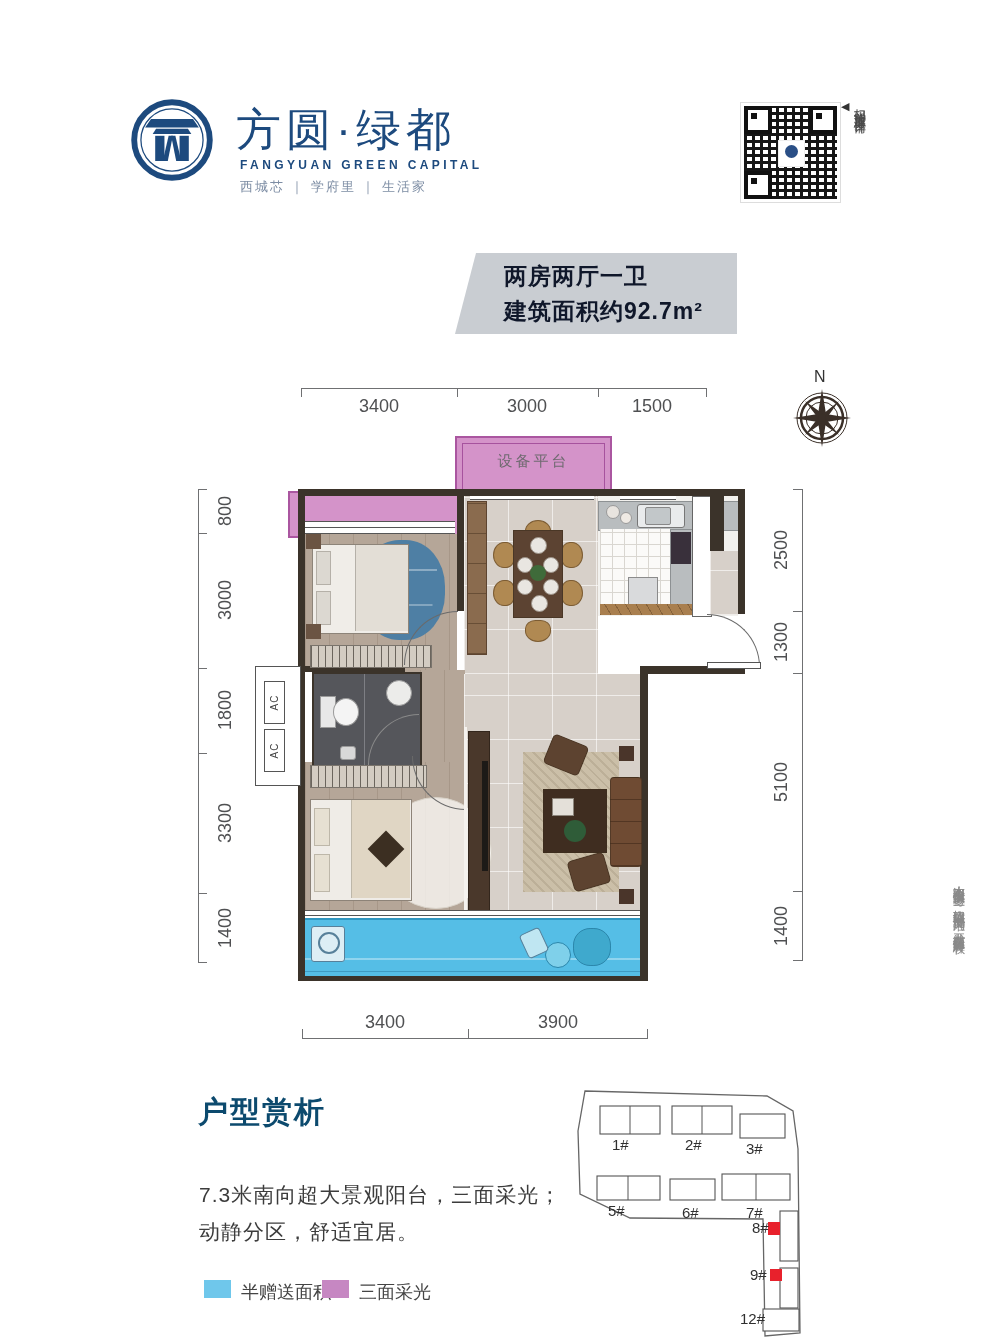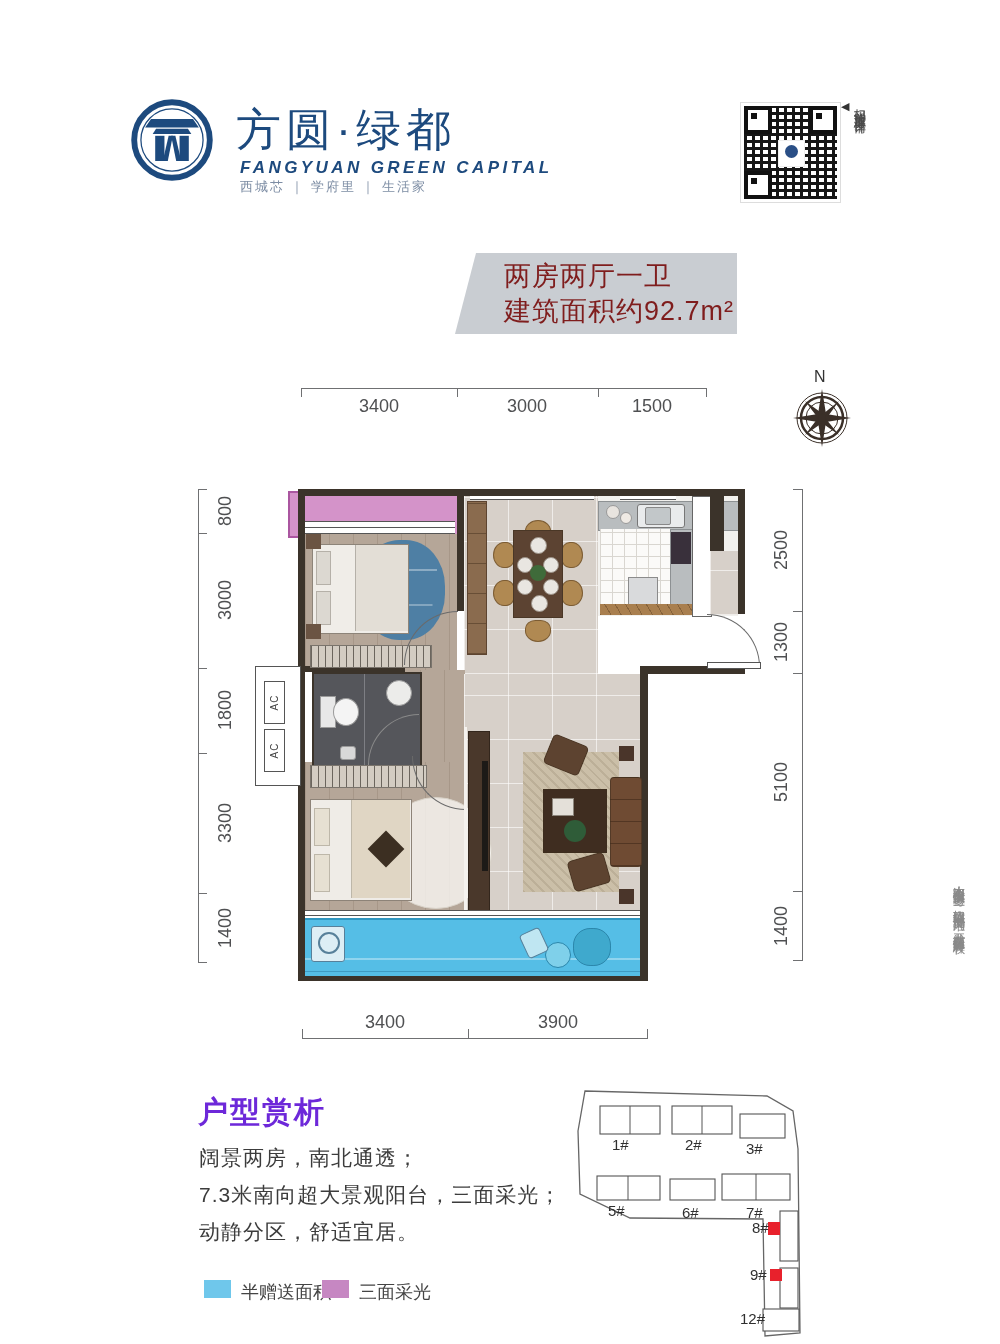--- a/index.html
+++ b/index.html
@@ -2,42 +2,42 @@
 <html><head>
 <meta charset="utf-8">
 <style>
   html,body{margin:0;padding:0;background:#ffffff;}
   body{width:1000px;height:1344px;position:relative;font-family:"Liberation Sans","DejaVu Sans",sans-serif;overflow:hidden;}
   .abs{position:absolute;}
   #page{position:absolute;left:0;top:0;width:1000px;height:1328px;background:#fff;margin-top:16px;}
 
   
   .brand-cn{font-size:45px;color:#1d4a7e;letter-spacing:5px;font-weight:500;}
-  .brand-en{font-size:17px;color:#1d4a7e;letter-spacing:3.4px;font-weight:bold;font-style:italic;}
+  .brand-en{font-size:12px;color:#1d4a7e;letter-spacing:3.4px;font-weight:bold;}
   .brand-slogan{font-size:13px;color:#7d8da4;letter-spacing:2px;}
 
   
   .qr{width:99px;height:99px;background:#fff;border:1px solid #ddd;}
   .qr-fill{position:absolute;left:3px;top:3px;right:3px;bottom:3px;
     background-image:
       repeating-linear-gradient(0deg,#161616 0 3px,transparent 3px 7px),
       repeating-linear-gradient(90deg,#161616 0 3px,#ffffff 3px 8px);}
   .qr-finder{position:absolute;width:20px;height:20px;border:4px solid #111;background:#fff;}
   .qr-finder::after{content:"";position:absolute;left:3px;top:3px;width:6px;height:6px;background:#111;}
   .qr-center{position:absolute;left:37px;top:37px;width:25px;height:25px;background:#fff;border:1px solid #eee;}
   .qr-center::after{content:"";position:absolute;left:6px;top:4px;width:13px;height:13px;border-radius:50%;background:#2a4f86;}
   .qr-caption{writing-mode:vertical-rl;font-size:12px;color:#4a4a4a;letter-spacing:1.5px;}
 
   
   .banner-blue{background:#1e4c82;clip-path:polygon(0 0,207px 0,185px 81px,0 81px);}
   .banner-gray{background:#c9cdd2;clip-path:polygon(27px 0,288px 0,288px 81px,6px 81px);}
   .unit-code{font-size:52px;color:#fff;font-weight:bold;letter-spacing:1px;}
   .unit-type-cn{font-size:21px;color:#fff;letter-spacing:3px;}
   .unit-type-en{font-size:14px;color:#fff;letter-spacing:2.5px;}
-  .unit-spec{font-size:27px;color:#7f1d1d;font-weight:normal;letter-spacing:1px;line-height:35px;}
+  .unit-spec{font-size:23px;color:#0f172a;font-weight:bold;letter-spacing:1px;line-height:35px;}
 
   
   .dim-line-h{border-top:1.5px solid #6f7072;}
   .dim-line-v{border-left:1.5px solid #6f7072;}
   .dim-tick-v{width:0;border-left:1.5px solid #6f7072;height:9px;}
   .dim-tick-h{height:0;border-top:1.5px solid #6f7072;width:9px;}
   .dim-label{font-size:18px;color:#4f5052;white-space:nowrap;}
   .dim-label-rot{transform:translate(-50%,-50%) rotate(-90deg);}
 
   
@@ -54,21 +54,21 @@
       background-image:linear-gradient(#555 0 0);background-size:100% 1px;background-position:center;background-repeat:no-repeat;}
   .hanger{background-color:#d3ccc2;border:1px solid #7a746c;
       background-image:repeating-linear-gradient(90deg,#6b655d 0 1px,transparent 1px 7px);}
   .arc{border-color:#6a6a6a;}
   .furn{border:1px solid rgba(60,45,30,.55);}
   .plan-label{font-size:15px;color:#6f6a70;letter-spacing:3px;}
   .ac-box{background:#fff;border:1px solid #555;display:flex;align-items:center;justify-content:center;}
   .ac-box span{transform:rotate(-90deg);font-size:10px;color:#444;letter-spacing:1px;}
 
   
-  .analysis-h{font-size:30px;font-weight:bold;color:#6d28d9;letter-spacing:2px;}
+  .analysis-h{font-size:30px;font-weight:bold;color:#0c4a6e;letter-spacing:2px;}
   .analysis-line{font-size:21px;color:#3c3c3c;letter-spacing:1px;}
   .legend-label{font-size:18px;color:#444;}
   .swatch{width:27px;height:18px;}
 
   
   .bldg-label{font-size:15px;color:#2f2f2f;}
   .disclaimer{writing-mode:vertical-rl;font-size:12.5px;color:#8a8a8a;letter-spacing:1px;}
   .compass-n{font-size:16px;color:#333;}
 </style>
 </head>
@@ -154,20 +154,24 @@
 
   <div class="abs dim-line-h" style="left:302px;top:1022px;width:346px;"></div>
   <div class="abs dim-tick-v" style="left:302px;top:1013px;"></div>
   <div class="abs dim-tick-v" style="left:468px;top:1013px;"></div>
   <div class="abs dim-tick-v" style="left:647px;top:1013px;"></div>
   <span class="abs dim-label" style="left:385px;top:996px;transform:translateX(-50%);">3400</span>
   <span class="abs dim-label" style="left:558px;top:996px;transform:translateX(-50%);">3900</span>
 
   <div class="abs" style="left:285px;top:468px;width:475px;height:505px;">
 
+    <div class="abs pink" style="left:170px;top:-48px;width:153px;height:60px;">
+      <div class="abs" style="left:5px;top:5px;right:5px;bottom:5px;border:1px solid #a6529e;"></div>
+      <div class="abs plan-label" style="left:0;right:0;top:14px;text-align:center;">设备平台</div>
+    </div>
 
     <div class="abs pink" style="left:3px;top:7px;width:172px;height:43px;"></div>
     <div class="abs window" style="left:20px;top:37px;width:150px;height:11px;"></div>
 
     <div class="abs wood" style="left:20px;top:50px;width:152px;height:138px;"></div>
     <div class="abs tile" style="left:179px;top:12px;width:134px;height:178px;"></div>
     <div class="abs wood" style="left:135px;top:186px;width:45px;height:92px;"></div>
     <div class="abs tile" style="left:179px;top:190px;width:176px;height:242px;"></div>
     <div class="abs wood" style="left:20px;top:278px;width:160px;height:154px;"></div>
 
@@ -275,21 +279,20 @@
     <div class="abs" style="left:20px;top:434px;width:335px;height:56px;background:#55bee6;border-top:2px solid #2f96c0;background-image:linear-gradient(rgba(255,255,255,.35) 0 0),linear-gradient(rgba(20,90,130,.35) 0 0);background-size:100% 2px,100% 1px;background-position:0 70%,0 92%;background-repeat:no-repeat;">
       <div class="abs" style="left:6px;top:6px;width:32px;height:34px;background:#ddeef5;border:1px solid #57809a;border-radius:3px;"></div>
       <div class="abs" style="left:13px;top:12px;width:18px;height:18px;border-radius:50%;border:2px solid #57809a;"></div>
       <div class="abs" style="left:268px;top:8px;width:36px;height:36px;border-radius:45%;background:#3fa9cd;border:1px solid #2b86ab;"></div>
       <div class="abs" style="left:240px;top:22px;width:24px;height:24px;border-radius:50%;background:#7fd0ea;border:1px solid #2b86ab;"></div>
       <div class="abs" style="left:218px;top:10px;width:20px;height:24px;background:#bfe6f2;border:1px solid #57809a;border-radius:4px;transform:rotate(-25deg);"></div>
     </div>
   </div>
 
   <div class="abs analysis-h" style="left:198px;top:1076px;">户型赏析</div>
-  <div class="abs analysis-line" style="left:199px;top:1128px;">阔景两房，南北通透；</div>
   <div class="abs analysis-line" style="left:199px;top:1165px;">7.3米南向超大景观阳台，三面采光；</div>
   <div class="abs analysis-line" style="left:199px;top:1202px;">动静分区，舒适宜居。</div>
 
   <div class="abs swatch" style="left:204px;top:1264px;background:#6fc7eb;"></div>
   <span class="abs legend-label" style="left:241px;top:1264px;">半赠送面积</span>
   <div class="abs swatch" style="left:322px;top:1264px;background:#c687c2;"></div>
   <span class="abs legend-label" style="left:359px;top:1264px;">三面采光</span>
 
   <svg class="abs" style="left:565px;top:1065px;" width="250" height="272" viewBox="0 0 250 272">
     <path d="M20,10 L202,15 L228,30 L233,68 L235,252 L200,255 L198,138 L65,137 L15,113 L13,50 Z" fill="none" stroke="#666" stroke-width="1.3"></path>

